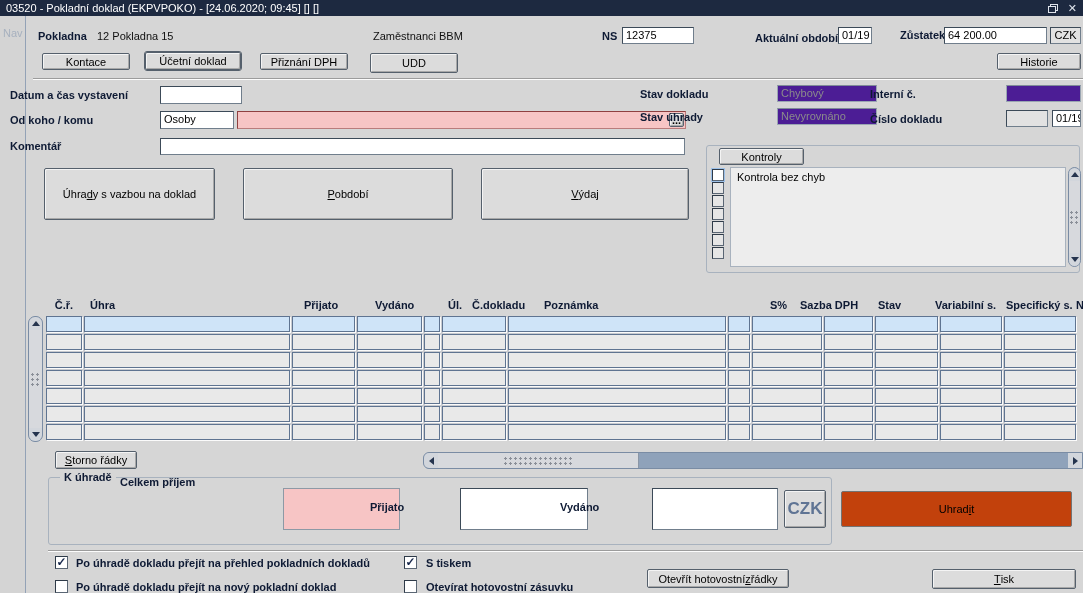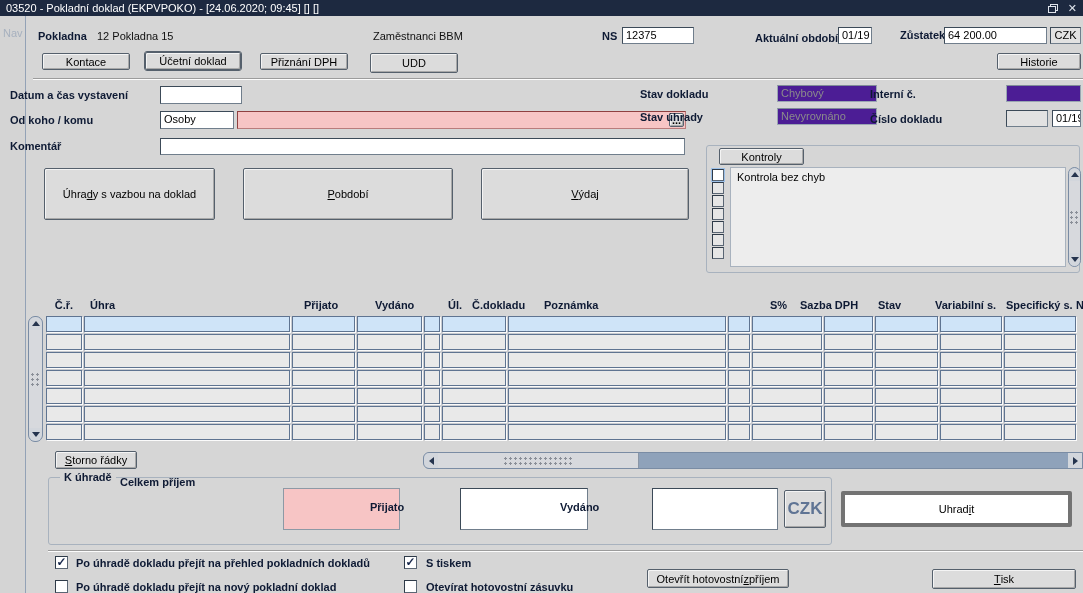--- a/index.html
+++ b/index.html
@@ -20,21 +20,21 @@
   .r { text-align:left; }
   .field { position:absolute; background:#fff; border:1px solid #707e8c; border-top-color:#3c4a58; border-left-color:#3c4a58;
            box-sizing:border-box; padding:1px 3px; white-space:nowrap; overflow:hidden; }
   .field.dis { background:#4c1d95; color:#8b8b8b; border-color:#9aa6b2; border-top-color:#808c98; }
   .field.pink { background:#f7c5c5; border-color:#b97c7c; border-top-color:#8f4040; border-left-color:#8f4040; }
   .field.gray { background:#e2e2e2; }
   .btn { position:absolute; background:#dcdcdc; border:1px solid #55606c; border-radius:2px;
          box-shadow:inset 1px 1px 0 #f4f4f4, inset -1px -1px 0 #a8a8a8;
          display:flex; align-items:center; justify-content:center; box-sizing:border-box; white-space:nowrap; cursor:default; }
   .btn.focus { outline:1px solid #55606c; }
-  .btn.green { background:#ffffff; box-shadow:none; border:4px solid #737373; }
+  .btn.green { background:#c2410c; box-shadow:none; border:1px solid #737373; }
   .btn.czk { font-size:17px; font-weight:bold; color:#5f7494; }
   .u { text-decoration:underline; }
   .etch { position:absolute; height:0; border-top:1px solid #9c9c9c; border-bottom:1px solid #fcfcfc; }
   .group { position:absolute; border:1px solid #a8b2be; border-radius:3px; box-sizing:border-box; }
   .gtitle { position:absolute; background:#d6d6d6; padding:0 4px; font-weight:bold; color:#0e1a34; }
   .check { position:absolute; width:13px; height:13px; background:#fff; border:1px solid #5a6674;
            border-top-color:#2e3a48; border-left-color:#2e3a48; box-sizing:border-box;
            font-weight:bold; color:#15254a; line-height:11px; text-align:center; font-size:12px; }
   .thead { position:absolute; left:46px; top:299px; width:1030px; display:grid; gap:8px; }
   .thead span { font-weight:bold; color:#0e1a34; white-space:nowrap; overflow:visible; }
@@ -332,21 +332,21 @@
   <div class="lbl" style="left:426px; top:557px;">S tiskem</div>
 
   <div class="check" style="left:55px; top:580px;"></div>
   <div class="lbl" style="left:76px; top:581px;">Po úhradě dokladu přejít na nový pokladní doklad</div>
   <div class="check" style="left:404px; top:580px;"></div>
   <div class="lbl" style="left:426px; top:581px;">Otevírat hotovostní zásuvku</div>
 
   <div class="btn" style="left:647px; top:569px; width:142px; height:19px;">
     <span>Otevřít hotovostní </span>
       <span class="u">z</span>
-      <span>příjem</span>
+      <span>řádky</span>
   </div>
   <div class="btn" style="left:932px; top:569px; width:144px; height:20px;">
     <span></span>
       <span class="u">T</span>
       <span>isk</span>
   </div>
 
 </div>
 
 </body></html>

